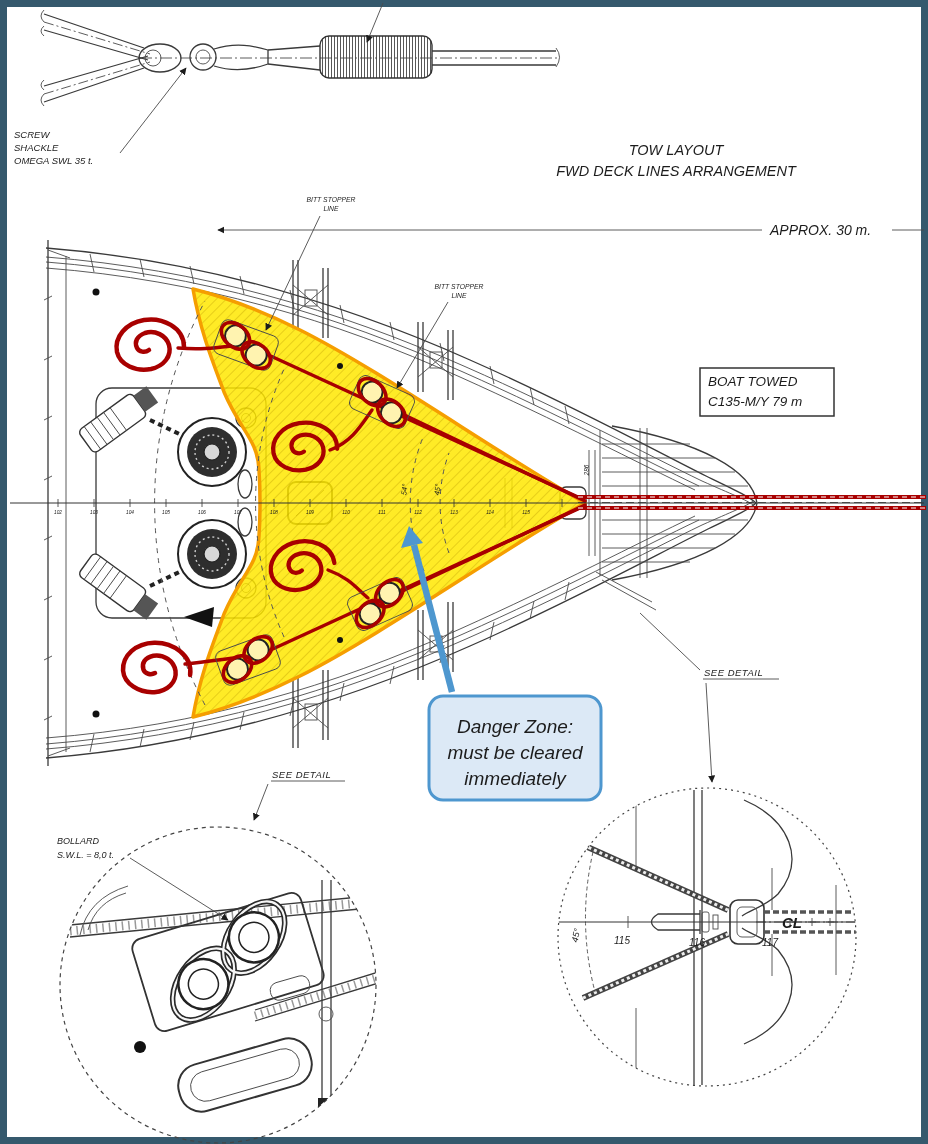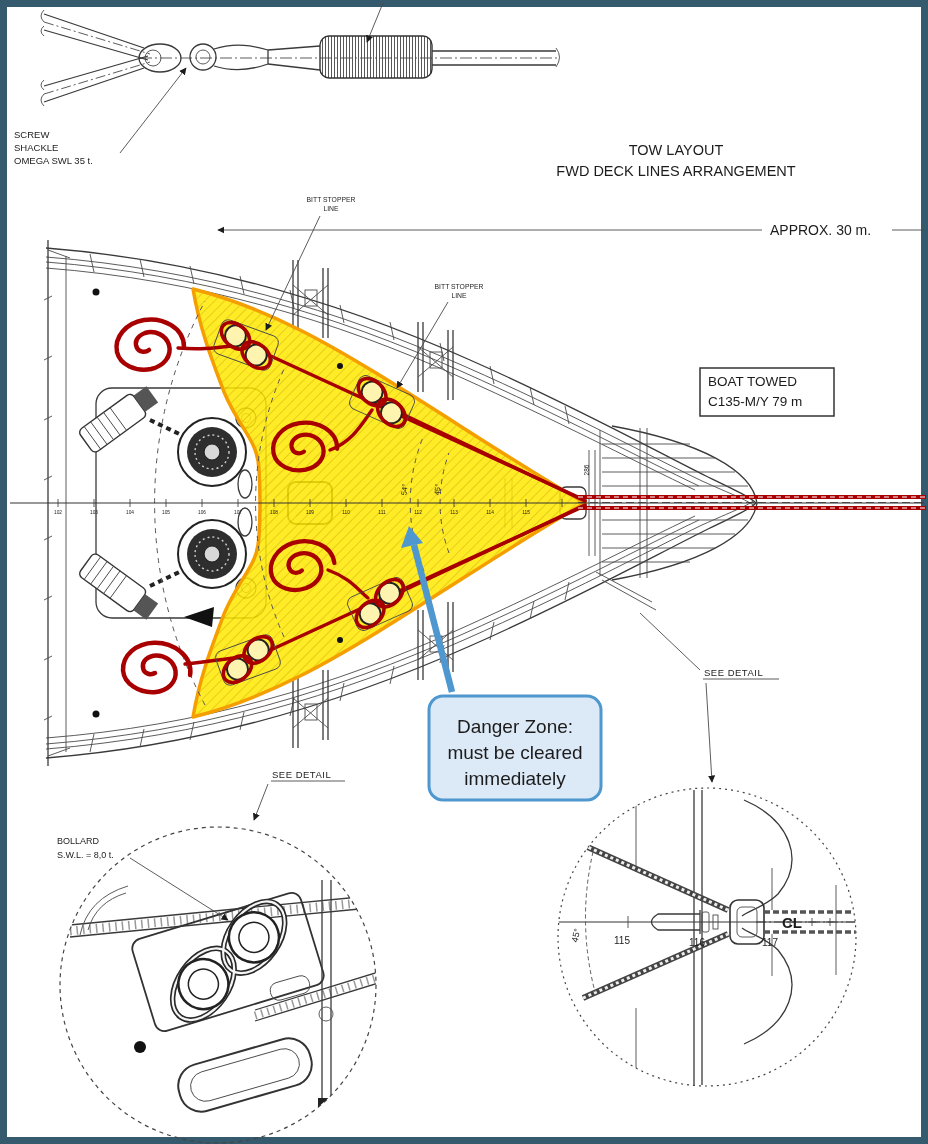--- a/index.html
+++ b/index.html
@@ -1,16 +1,16 @@
 <!DOCTYPE html>
 <html><head>
 <meta charset="utf-8">
 <style>
   html,body{margin:0;padding:0;background:#ffffff;}
-  .stage{width:928px;height:1144px;position:relative;font-family:"Liberation Sans",sans-serif;}
+  .stage{width:928px;height:1144px;position:relative;font-family:"Liberation Sans",sans-serif;font-style:italic;}
   svg{display:block;}
   text{font-family:"Liberation Sans",sans-serif;fill:#1c1c1c;}
   .thin{stroke:#4a4a4a;stroke-width:0.9;fill:none;}
   .med{stroke:#3a3a3a;stroke-width:1.3;fill:none;}
   .dash{stroke:#555;stroke-width:1;fill:none;stroke-dasharray:5 5;}
 </style>
 </head>
 <body>
 
 <div class="stage">

